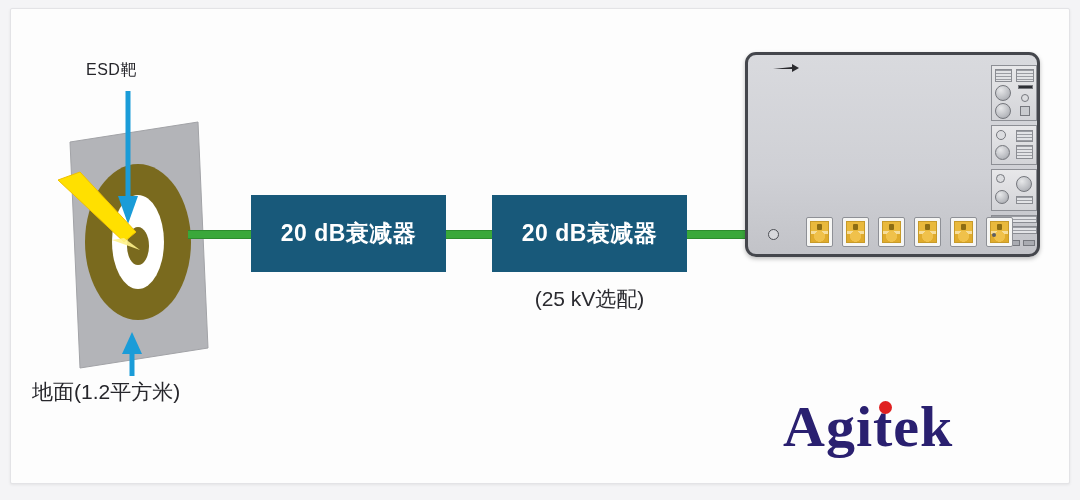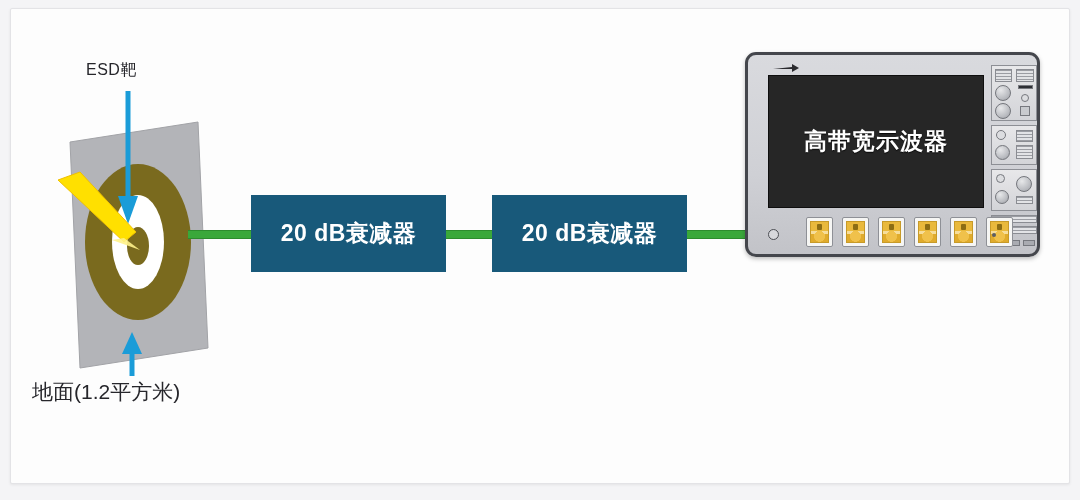--- a/index.html
+++ b/index.html
@@ -292,31 +292,29 @@
   <div class="cable" id="cable1"></div>
   <div class="cable" id="cable2"></div>
   <div class="cable" id="cable3"></div>
 
   <div class="atten-box" id="atten1">
     <span>20 dB衰减器</span>
   </div>
   <div class="atten-box" id="atten2">
     <span>20 dB衰减器</span>
   </div>
+  <div class="atten-note">(25 kV选配)</div>
 
   <div id="scope">
     <div id="scope-body">
 
       <svg id="brand-glyph" viewBox="0 0 28 10">
         <path d="M1 6 L20 4 L20 1 L27 5 L20 9 L20 6 Z" fill="#2a2a2e"></path>
       </svg>
 
-      <div id="scope-screen">
-        <span id="scope-screen-label">高带宽示波器</span>
-      </div>
 
       <div class="ctrl-block" id="ctrl-a">
         <div class="hatch" style="left:3px;top:3px;width:17px;height:13px;"></div>
         <div class="hatch" style="left:24px;top:3px;width:18px;height:13px;"></div>
         <div class="knob" style="left:3px;top:19px;width:16px;height:16px;"></div>
         <div class="knob" style="left:3px;top:37px;width:16px;height:16px;"></div>
         <div class="minibtn" style="left:26px;top:19px;width:15px;height:4px;background:#2d2f34;"></div>
         <div class="minicircle" style="left:29px;top:28px;width:8px;height:8px;"></div>
         <div class="minibtn" style="left:28px;top:40px;width:10px;height:10px;background:#c8cace;"></div>
       </div>
@@ -360,13 +358,17 @@
         <div class="conn" style="left:224px;">
             <div class="conn-inner"></div>
           </div>
       </div>
 
       <div id="bnc-port"></div>
       <div id="led-dot"></div>
     </div>
   </div>
 
+  <div id="logo">
+    <span>Agitek</span>
+    <span class="dot-i"></span>
+  </div>
 </div>
 
 </body></html>

